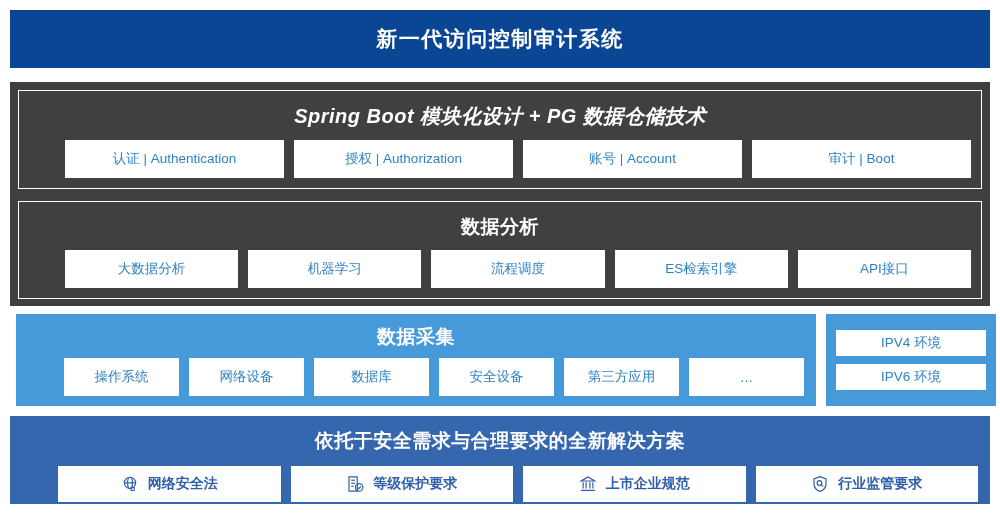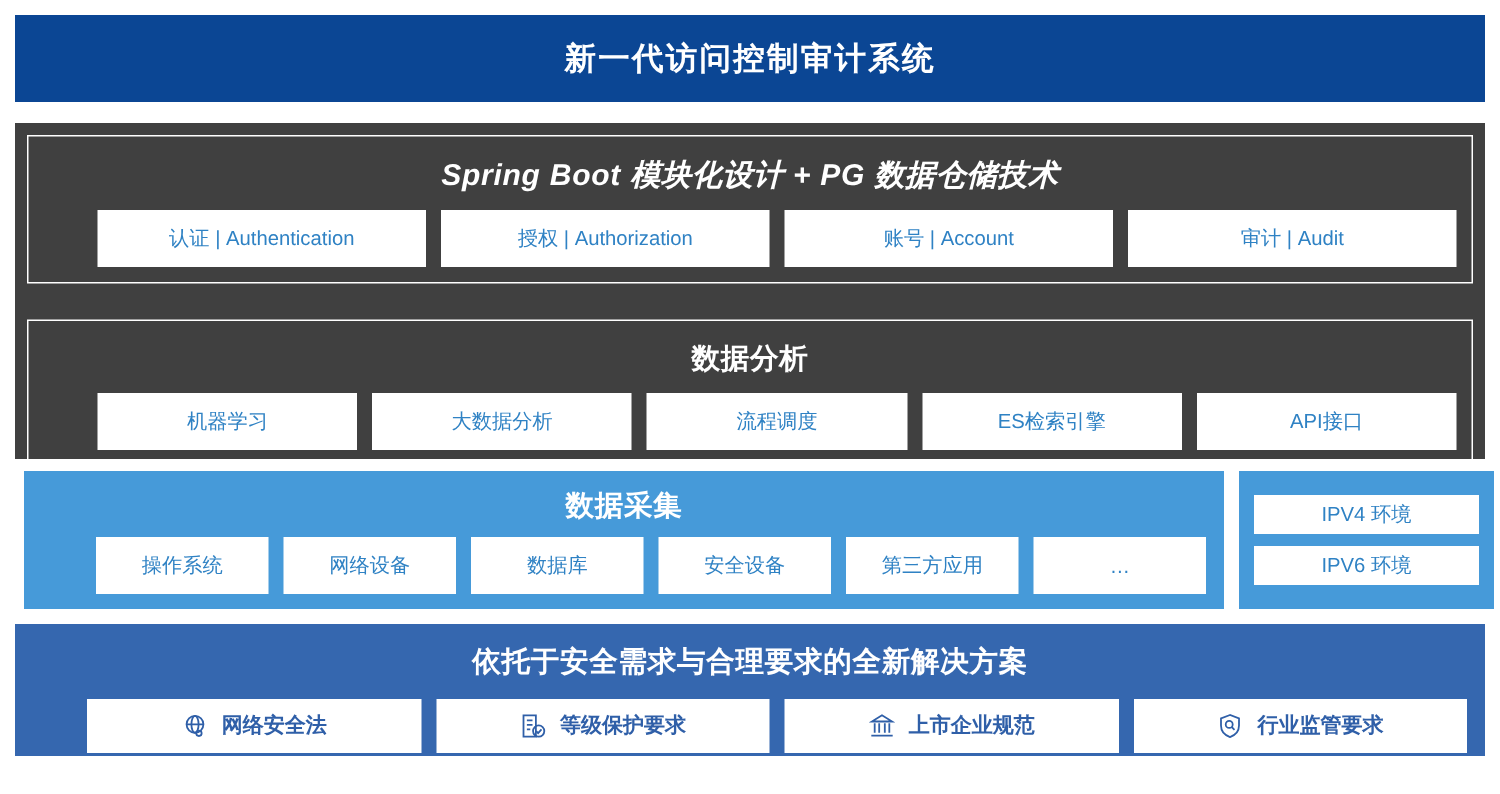--- a/index.html
+++ b/index.html
@@ -52,21 +52,21 @@
     height: 224px;
     padding: 8px;
   }
   .inner-block {
     border: 1px solid #ffffff;
     box-sizing: border-box;
     width: 100%;
     padding: 8px 10px 10px 10px;
   }
   .inner-block + .inner-block {
-    margin-top: 24px;
+    margin-top: 12px;
   }
   .block-heading {
     text-align: center;
     color: #ffffff;
     font-size: 19px;
     font-weight: bold;
     padding: 4px 0 10px 0;
     letter-spacing: 0.5px;
   }
   .block-heading.italic {
@@ -182,29 +182,29 @@
   </div>
 
   <div class="panel panel-upper">
 
     <div class="inner-block">
       <div class="block-heading italic">Spring Boot 模块化设计 + PG 数据仓储技术</div>
       <div class="chip-row">
         <div class="chip">认证 | Authentication</div>
         <div class="chip">授权 | Authorization</div>
         <div class="chip">账号 | Account</div>
-        <div class="chip">审计 | Audit</div>
+        <div class="chip">审计 | Boot</div>
       </div>
     </div>
 
     <div class="inner-block">
       <div class="block-heading">数据分析</div>
       <div class="chip-row">
+        <div class="chip">大数据分析</div>
         <div class="chip">机器学习</div>
-        <div class="chip">大数据分析</div>
         <div class="chip">流程调度</div>
         <div class="chip">ES检索引擎</div>
         <div class="chip">API接口</div>
       </div>
     </div>
 
   </div>
 
   <div class="row-middle">
 

